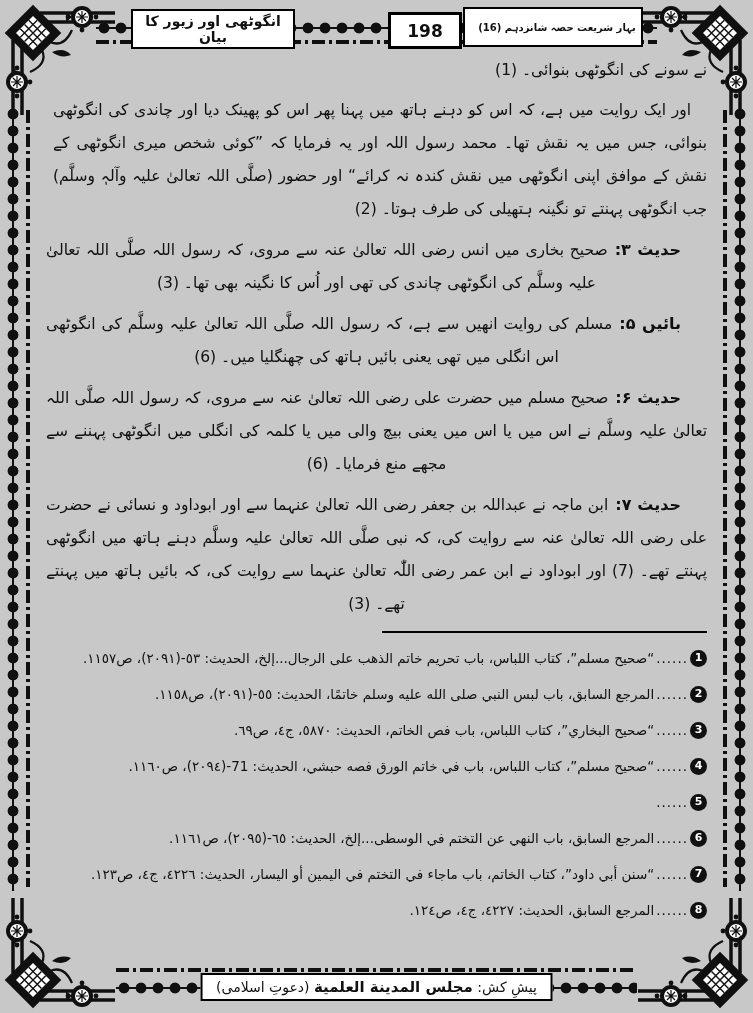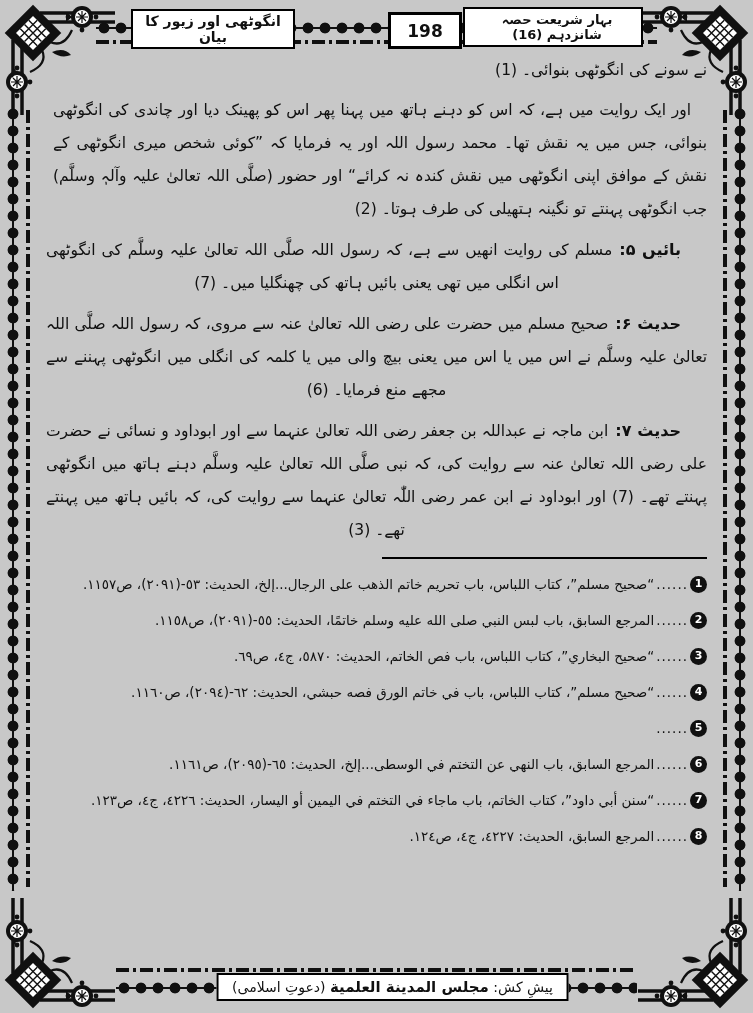--- a/index.html
+++ b/index.html
@@ -34,21 +34,21 @@
   
   .corner{position:absolute;width:115px;height:115px;z-index:2;}
   .corner.tl{top:0;left:0;}
   .corner.tr{top:0;right:0;transform:scaleX(-1);}
   .corner.bl{bottom:0;left:0;transform:scaleY(-1);}
   .corner.br{bottom:0;right:0;transform:scale(-1,-1);}
   
   .hdr-box{position:absolute;background:#fff;border:2.5px solid #000;z-index:3;
     display:flex;align-items:center;justify-content:center;
     font-weight:bold;text-align:center;margin-left:36px;}
-  .series-box{top:7px;right:110px;width:168px;height:36px;font-size:13px;padding-left:8px;}
+  .series-box{top:7px;right:110px;width:168px;height:36px;font-size:10px;padding-left:8px;}
   .pageno-box{top:12px;left:352px;width:68px;height:31px;font-size:17px;
     font-family:"DejaVu Sans",sans-serif;direction:ltr;border-width:3px;}
   .chapter-box{top:9px;left:95px;width:160px;height:36px;font-size:14px;}
   
   .content{position:absolute;top:54px;left:46px;right:46px;direction:rtl;}
   .para{margin:0 0 7px 0;font-size:15.5px;line-height:33px;
     text-align:justify;text-align-last:right;}
   .para.first-line{text-align:left;}
   .para.indent{text-indent:16px;margin-left:7px;}
   .para.hadith{text-indent:26px;text-align-last:center;}
@@ -59,21 +59,21 @@
   .fn-row{display:flex;align-items:baseline;margin:0 0 14px 0;
     font-size:13.5px;line-height:22px;}
   .fn-num{flex:0 0 auto;width:17px;height:17px;border-radius:50%;background:#101010;
     color:#fff;font-size:11px;font-weight:bold;display:inline-flex;
     align-items:center;justify-content:center;align-self:center;direction:ltr;}
   .fn-leader{flex:0 0 auto;letter-spacing:1px;margin:0 2px;}
   .fn-text{flex:0 1 auto;}
   
   .footer-box{position:absolute;bottom:12px;left:50%;transform:translateX(-50%);
     background:#fff;border:2px solid #000;padding:3px 14px;z-index:4;
-    font-size:14px;white-space:nowrap;direction:rtl;margin-left:16px;}
+    font-size:14px;white-space:nowrap;direction:rtl;}
   .footer-org{font-weight:bold;font-size:15px;}
 </style>
 </head>
 <body>
 
 <div class="page">
 
   <svg width="0" height="0" style="position:absolute" aria-hidden="true">
     <defs>
       <g id="corner-ornament">
@@ -134,21 +134,24 @@
 
   <div class="content">
 
     <p class="para first-line">
       <span>نے سونے کی انگوٹھی بنوائی۔ (1)</span>
     </p>
     <p class="para indent">
       <span>اور ایک روایت میں ہے، کہ اس کو دہنے ہاتھ میں پہنا پھر اس کو پھینک دیا اور چاندی کی انگوٹھی بنوائی، جس میں یہ نقش تھا۔ محمد رسول اللہ اور یہ فرمایا کہ ”کوئی شخص میری انگوٹھی کے نقش کے موافق اپنی انگوٹھی میں نقش کندہ نہ کرائے“ اور حضور (صلَّی اللہ تعالیٰ علیہ وآلہٖ وسلَّم) جب انگوٹھی پہنتے تو نگینہ ہتھیلی کی طرف ہوتا۔ (2)</span>
     </p>
     <p class="para hadith">
-      <span class="hlabel">بائیں ۵:</span><span>مسلم کی روایت انھیں سے ہے، کہ رسول اللہ صلَّی اللہ تعالیٰ علیہ وسلَّم کی انگوٹھی اس انگلی میں تھی یعنی بائیں ہاتھ کی چھنگلیا میں۔ (7)</span>
+      <span class="hlabel">حدیث ۳:</span><span>صحیح بخاری میں انس رضی اللہ تعالیٰ عنہ سے مروی، کہ رسول اللہ صلَّی اللہ تعالیٰ علیہ وسلَّم کی انگوٹھی چاندی کی تھی اور اُس کا نگینہ بھی تھا۔ (3)</span>
+    </p>
+    <p class="para hadith">
+      <span class="hlabel">بائیں ۵:</span><span>مسلم کی روایت انھیں سے ہے، کہ رسول اللہ صلَّی اللہ تعالیٰ علیہ وسلَّم کی انگوٹھی اس انگلی میں تھی یعنی بائیں ہاتھ کی چھنگلیا میں۔ (6)</span>
     </p>
     <p class="para hadith">
       <span class="hlabel">حدیث ۶:</span><span>صحیح مسلم میں حضرت علی رضی اللہ تعالیٰ عنہ سے مروی، کہ رسول اللہ صلَّی اللہ تعالیٰ علیہ وسلَّم نے اس میں یا اس میں یعنی بیچ والی میں یا کلمہ کی انگلی میں انگوٹھی پہننے سے مجھے منع فرمایا۔ (6)</span>
     </p>
     <p class="para hadith">
       <span class="hlabel">حدیث ۷:</span><span>ابن ماجہ نے عبداللہ بن جعفر رضی اللہ تعالیٰ عنہما سے اور ابوداود و نسائی نے حضرت علی رضی اللہ تعالیٰ عنہ سے روایت کی، کہ نبی صلَّی اللہ تعالیٰ علیہ وسلَّم دہنے ہاتھ میں انگوٹھی پہنتے تھے۔ (7) اور ابوداود نے ابن عمر رضی اللّٰہ تعالیٰ عنہما سے روایت کی، کہ بائیں ہاتھ میں پہنتے تھے۔ (3)</span>
     </p>
 
     <div class="fn-sep"></div>
 
@@ -164,21 +167,21 @@
         <span class="fn-text">المرجع السابق، باب لبس النبي صلى الله عليه وسلم خاتمًا، الحديث: ٥٥-(٢٠٩١)، ص١١٥٨.</span>
       </div>
       <div class="fn-row">
         <span class="fn-num">3</span>
         <span class="fn-leader">......</span>
         <span class="fn-text">“صحيح البخاري”، كتاب اللباس، باب فص الخاتم، الحديث: ٥٨٧٠، ج٤، ص٦٩.</span>
       </div>
       <div class="fn-row">
         <span class="fn-num">4</span>
         <span class="fn-leader">......</span>
-        <span class="fn-text">“صحيح مسلم”، كتاب اللباس، باب في خاتم الورق فصه حبشي، الحديث: ٦٢-(٢٠٩٤)، ص١١٦٠.</span>
+        <span class="fn-text">“صحيح مسلم”، كتاب اللباس، باب في خاتم الورق فصه حبشي، الحديث: 71-(٢٠٩٤)، ص١١٦٠.</span>
       </div>
       <div class="fn-row">
         <span class="fn-num">5</span>
         <span class="fn-leader">......</span>
       </div>
       <div class="fn-row">
         <span class="fn-num">6</span>
         <span class="fn-leader">......</span>
         <span class="fn-text">المرجع السابق، باب النهي عن التختم في الوسطى...إلخ، الحديث: ٦٥-(٢٠٩٥)، ص١١٦١.</span>
       </div>

